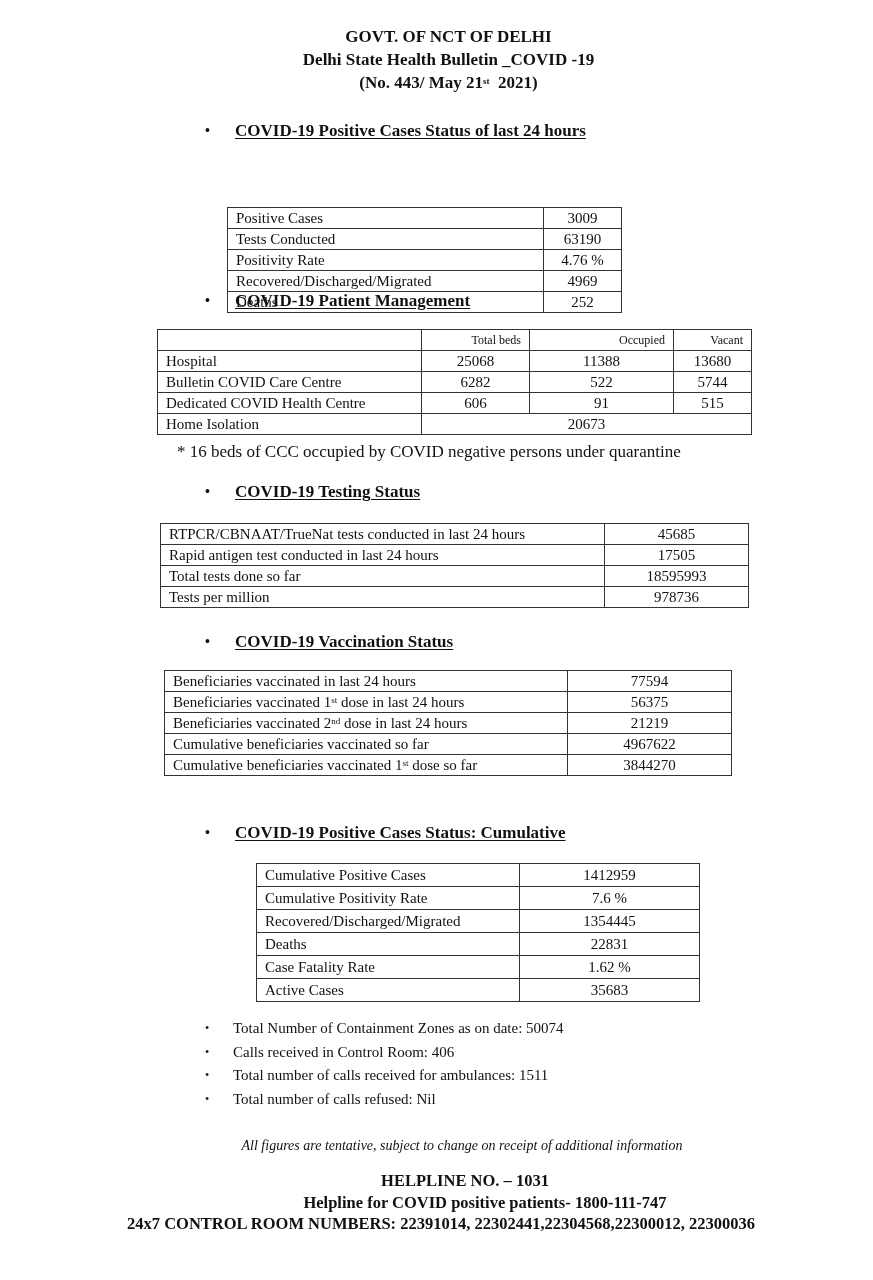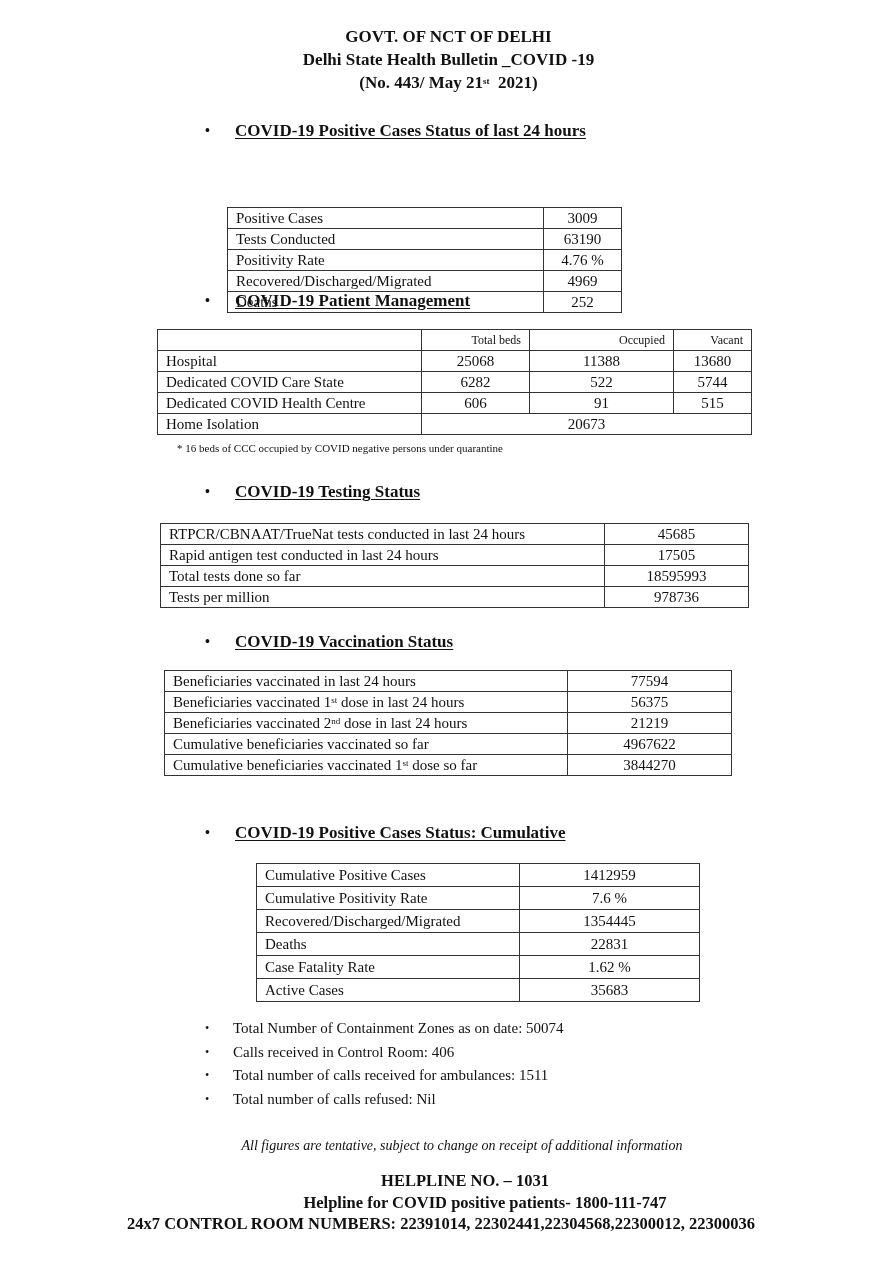--- a/index.html
+++ b/index.html
@@ -10,21 +10,21 @@
   .abs { position: absolute; margin-left: 12px; }
   .hdr { left: 0; width: 873px; text-align: center; font-weight: bold; font-size: 17px; line-height: 22px; }
   .sec { font-weight: bold; font-size: 17px; display: flex; align-items: center; }
   .sec .bullet { width: 30px; font-size: 14px; }
   .sec .ttl { text-decoration: underline; text-underline-offset: 2px; }
   table { border-collapse: collapse; position: absolute; font-size: 15px; }
   td, th { border: 1px solid #333; padding: 0 8px; height: 20px; line-height: 20px; }
   th { font-weight: normal; font-size: 12px; text-align: right; }
   td.v { text-align: center; }
   sup { font-size: 9px; vertical-align: top; position: relative; top: -2px; }
-  .note { font-size: 11px; }
+  .note { font-size: 17px; }
   .blist { font-size: 15px; line-height: 23.5px; }
   .blist .row { display: flex; }
   .blist .b { width: 28px; font-size: 12px; }
   .tent { left: 0; width: 900px; text-align: center; font-style: italic; font-size: 14px; }
   .foot { left: 0; font-weight: bold; font-size: 16.5px; line-height: 21px; text-align: center; }
 </style>
 </head>
 <body>
 
 <div class="abs hdr" style="top:26px;">GOVT. OF NCT OF DELHI</div>
@@ -86,21 +86,21 @@
     </tr>
   </thead>
   <tbody>
     <tr>
       <td>Hospital</td>
       <td class="v">25068</td>
       <td class="v">11388</td>
       <td class="v">13680</td>
     </tr>
     <tr>
-      <td>Dedicated COVID Care State</td>
+      <td>Bulletin COVID Care Centre</td>
       <td class="v">6282</td>
       <td class="v">522</td>
       <td class="v">5744</td>
     </tr>
     <tr>
       <td>Dedicated COVID Health Centre</td>
       <td class="v">606</td>
       <td class="v">91</td>
       <td class="v">515</td>
     </tr>

